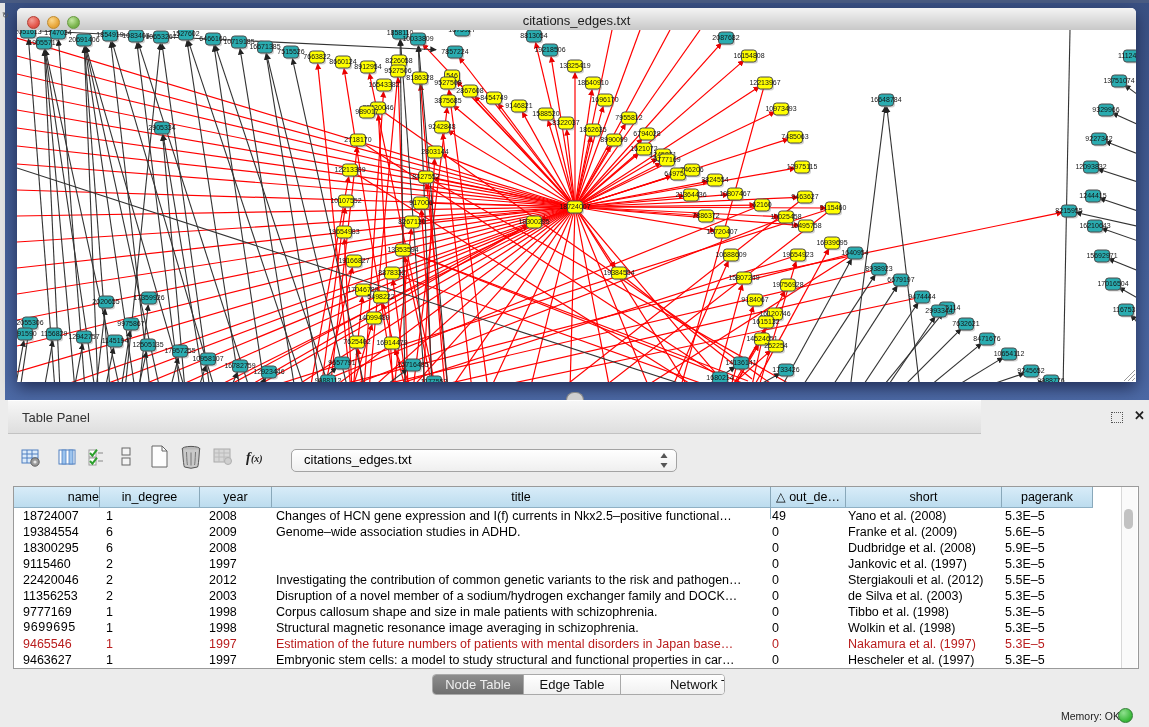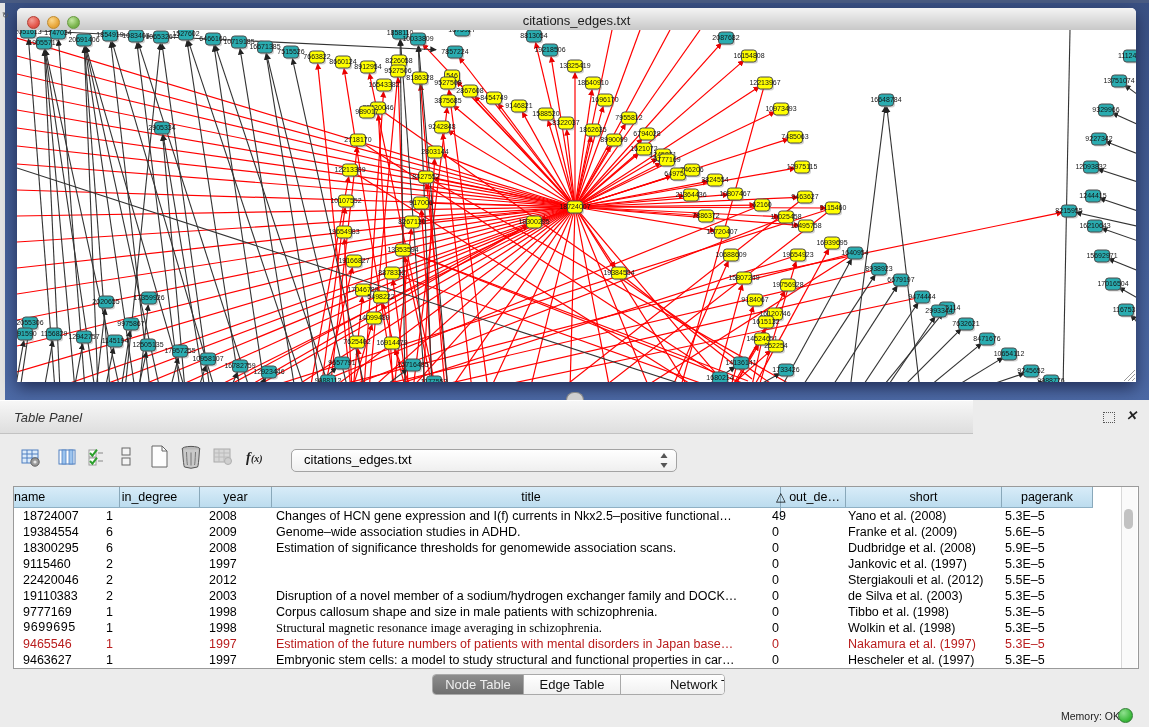--- a/index.html
+++ b/index.html
@@ -656,21 +656,21 @@
       <rect x="768.5" y="340" width="15" height="12" rx="3" fill="#ffff00" stroke="#4a4a4a" stroke-width="1"></rect>
       <text x="776" y="348.4" font-size="7" text-anchor="middle" fill="#151515" font-family="Liberation Sans, sans-serif">252254</text>
 <path d="M1124,381 L1135,370 M1128,381 L1135,374 M1132,381 L1135,378" stroke="#9a9a9a" stroke-width="1" fill="none"></path>
 </svg>
 </div>
 <div class="abs" style="left:2px;top:11px;width:4px;height:8px;font-size:8px;color:#555;">↻</div>
 
 <div class="abs" style="left:566px;top:392px;width:16px;height:8px;border-radius:8px 8px 0 0;background:#cfcfcf;border:1px solid #8a8a8a;border-bottom:none;"></div>
 
 <div class="abs" style="left:0;top:400px;width:1149px;height:327px;background:#ececec;"></div>
-<div class="abs" style="left:0;top:400px;width:973px;height:32px;background:linear-gradient(#f7f7f7,#dedede);border-top:1px solid #fff;border-bottom:1px solid #c2c2c2;font-style:italic;">
+<div class="abs" style="left:8px;top:400px;width:973px;height:32px;background:linear-gradient(#f7f7f7,#dedede);border-top:1px solid #fff;border-bottom:1px solid #c2c2c2;">
   <div class="abs" style="left:14px;top:9px;font-size:13px;color:#333;">Table Panel</div>
   <div class="abs" style="left:1103px;top:11px;width:10px;height:9px;border:1.5px dotted #555;"></div>
   <div class="abs" style="left:1126px;top:7px;font-size:13px;color:#222;font-weight:bold;">✕</div>
 </div>
 
 <div class="abs" style="left:0px;top:434px;width:1149px;height:52px;">
   <svg width="290" height="52" style="position:absolute;left:0;top:0;">
 
     <g transform="translate(22,16)">
       <rect x="0" y="0" width="16" height="13" fill="#dcebfa" stroke="#4f7fc0"></rect>
@@ -723,24 +723,24 @@
      <div class="abs" style="left:12px;top:2px;font-size:13px;color:#000;">citations_edges.txt</div>
      <svg width="12" height="18" style="position:absolute;right:6px;top:2px;">
         <path d="M6,1 L9.5,6 L2.5,6 Z" fill="#555"></path>
         <path d="M6,16 L9.5,11 L2.5,11 Z" fill="#555"></path>
       </svg>
   </div>
 </div>
 
 <div class="abs" style="left:13px;top:486px;width:1124px;height:181px;background:#fff;border:1px solid #9a9a9a;">
   <div class="abs" style="left:0;top:0;width:1079px;height:20px;background:linear-gradient(#d8ecf8,#bcdcee);border-bottom:1px solid #8fb0c4;">
-      <div style="position:absolute;left:0px;top:0;width:106px;height:20px;border-right:1px solid #89a8ba;box-sizing:border-box;text-align:left;line-height:20px;font-size:12.5px;color:#000;">name</div>
+      <div style="position:absolute;left:0px;top:0;width:86px;height:20px;border-right:1px solid #89a8ba;box-sizing:border-box;text-align:right;line-height:20px;font-size:12.5px;color:#000;">name</div>
       <div style="position:absolute;left:86px;top:0;width:100px;height:20px;border-right:1px solid #89a8ba;box-sizing:border-box;text-align:center;line-height:20px;font-size:12.5px;color:#000;">in_degree</div>
       <div style="position:absolute;left:186px;top:0;width:72px;height:20px;border-right:1px solid #89a8ba;box-sizing:border-box;text-align:center;line-height:20px;font-size:12.5px;color:#000;">year</div>
-      <div style="position:absolute;left:268px;top:0;width:499px;height:32px;border-right:1px solid #89a8ba;box-sizing:border-box;text-align:center;line-height:20px;font-size:12.5px;color:#000;">title</div>
+      <div style="position:absolute;left:258px;top:0;width:499px;height:32px;border-right:1px solid #89a8ba;box-sizing:border-box;text-align:center;line-height:20px;font-size:12.5px;color:#000;">title</div>
       <div style="position:absolute;left:757px;top:0;width:75px;height:20px;border-right:1px solid #89a8ba;box-sizing:border-box;text-align:center;line-height:20px;font-size:12.5px;color:#000;">△ out_de…</div>
       <div style="position:absolute;left:832px;top:0;width:156px;height:20px;border-right:1px solid #89a8ba;box-sizing:border-box;text-align:center;line-height:20px;font-size:12.5px;color:#000;">short</div>
       <div style="position:absolute;left:988px;top:0;width:91px;height:20px;border-right:1px solid #89a8ba;box-sizing:border-box;text-align:center;line-height:20px;font-size:12.5px;color:#000;">pagerank</div>
     </div>
   <div class="abs" style="left:0;top:21px;width:1124px;height:160px;overflow:hidden;">
       <div style="position:absolute;left:0;top:0px;width:100%;height:16px;font-size:12.5px;line-height:16px;color:#000;">
         <div style="position:absolute;left:9px;top:0;white-space:nowrap;">18724007</div>
         <div style="position:absolute;left:92px;top:0;white-space:nowrap;">1</div>
         <div style="position:absolute;left:195px;top:0;white-space:nowrap;">2008</div>
         <div style="position:absolute;left:262px;top:0;white-space:nowrap;">Changes of HCN gene expression and I(f) currents in Nkx2.5–positive functional…</div>
@@ -754,64 +754,64 @@
         <div style="position:absolute;left:195px;top:0;white-space:nowrap;">2009</div>
         <div style="position:absolute;left:262px;top:0;white-space:nowrap;">Genome–wide association studies in ADHD.</div>
         <div style="position:absolute;left:758px;top:0;white-space:nowrap;">0</div>
         <div style="position:absolute;left:834px;top:0;white-space:nowrap;text-align:center;">Franke et al. (2009)</div>
         <div style="position:absolute;left:991px;top:0;white-space:nowrap;">5.6E–5</div>
       </div>
 <div style="position:absolute;left:0;top:32px;width:100%;height:16px;font-size:12.5px;line-height:16px;color:#000;">
         <div style="position:absolute;left:9px;top:0;white-space:nowrap;">18300295</div>
         <div style="position:absolute;left:92px;top:0;white-space:nowrap;">6</div>
         <div style="position:absolute;left:195px;top:0;white-space:nowrap;">2008</div>
-        <div style="position:absolute;left:262px;top:0;white-space:nowrap;">Estimation of significance thresholds for genomewide association scans.</div>
         <div style="position:absolute;left:758px;top:0;white-space:nowrap;">0</div>
         <div style="position:absolute;left:834px;top:0;white-space:nowrap;">Dudbridge et al. (2008)</div>
         <div style="position:absolute;left:991px;top:0;white-space:nowrap;">5.9E–5</div>
       </div>
 <div style="position:absolute;left:0;top:48px;width:100%;height:16px;font-size:12.5px;line-height:16px;color:#000;">
         <div style="position:absolute;left:9px;top:0;white-space:nowrap;">9115460</div>
         <div style="position:absolute;left:92px;top:0;white-space:nowrap;">2</div>
         <div style="position:absolute;left:195px;top:0;white-space:nowrap;">1997</div>
         <div style="position:absolute;left:758px;top:0;white-space:nowrap;">0</div>
         <div style="position:absolute;left:834px;top:0;white-space:nowrap;">Jankovic et al. (1997)</div>
         <div style="position:absolute;left:991px;top:0;white-space:nowrap;">5.3E–5</div>
       </div>
 <div style="position:absolute;left:0;top:64px;width:100%;height:16px;font-size:12.5px;line-height:16px;color:#000;">
         <div style="position:absolute;left:9px;top:0;white-space:nowrap;">22420046</div>
         <div style="position:absolute;left:92px;top:0;white-space:nowrap;">2</div>
         <div style="position:absolute;left:195px;top:0;white-space:nowrap;">2012</div>
+        <div style="position:absolute;left:262px;top:0;white-space:nowrap;">Investigating the contribution of common genetic variants to the risk and pathogen…</div>
         <div style="position:absolute;left:758px;top:0;white-space:nowrap;">0</div>
         <div style="position:absolute;left:834px;top:0;white-space:nowrap;">Stergiakouli et al. (2012)</div>
         <div style="position:absolute;left:991px;top:0;white-space:nowrap;">5.5E–5</div>
       </div>
 <div style="position:absolute;left:0;top:80px;width:100%;height:16px;font-size:12.5px;line-height:16px;color:#000;">
-        <div style="position:absolute;left:9px;top:0;white-space:nowrap;">19110383</div>
+        <div style="position:absolute;left:9px;top:0;white-space:nowrap;">11356253</div>
         <div style="position:absolute;left:92px;top:0;white-space:nowrap;">2</div>
         <div style="position:absolute;left:195px;top:0;white-space:nowrap;">2003</div>
         <div style="position:absolute;left:262px;top:0;white-space:nowrap;">Disruption of a novel member of a sodium/hydrogen exchanger family and DOCK…</div>
         <div style="position:absolute;left:758px;top:0;white-space:nowrap;">0</div>
         <div style="position:absolute;left:834px;top:0;white-space:nowrap;">de Silva et al. (2003)</div>
         <div style="position:absolute;left:991px;top:0;white-space:nowrap;">5.3E–5</div>
       </div>
 <div style="position:absolute;left:0;top:96px;width:100%;height:16px;font-size:12.5px;line-height:16px;color:#000;">
         <div style="position:absolute;left:9px;top:0;white-space:nowrap;">9777169</div>
         <div style="position:absolute;left:92px;top:0;white-space:nowrap;">1</div>
         <div style="position:absolute;left:195px;top:0;white-space:nowrap;">1998</div>
         <div style="position:absolute;left:262px;top:0;white-space:nowrap;">Corpus callosum shape and size in male patients with schizophrenia.</div>
         <div style="position:absolute;left:758px;top:0;white-space:nowrap;">0</div>
         <div style="position:absolute;left:834px;top:0;white-space:nowrap;">Tibbo et al. (1998)</div>
         <div style="position:absolute;left:991px;top:0;white-space:nowrap;">5.3E–5</div>
       </div>
 <div style="position:absolute;left:0;top:112px;width:100%;height:16px;font-size:12.5px;line-height:16px;color:#000;">
         <div style="position:absolute;left:9px;top:0;white-space:nowrap;font-family:Liberation Mono, monospace;">9699695</div>
         <div style="position:absolute;left:92px;top:0;white-space:nowrap;">1</div>
         <div style="position:absolute;left:195px;top:0;white-space:nowrap;">1998</div>
-        <div style="position:absolute;left:262px;top:0;white-space:nowrap;font-family:Liberation Serif, serif;">Structural magnetic resonance image averaging in schizophrenia.</div>
+        <div style="position:absolute;left:262px;top:0;white-space:nowrap;">Structural magnetic resonance image averaging in schizophrenia.</div>
         <div style="position:absolute;left:758px;top:0;white-space:nowrap;">0</div>
         <div style="position:absolute;left:834px;top:0;white-space:nowrap;">Wolkin et al. (1998)</div>
         <div style="position:absolute;left:991px;top:0;white-space:nowrap;">5.3E–5</div>
       </div>
 <div style="position:absolute;left:0;top:128px;width:100%;height:16px;font-size:12.5px;line-height:16px;color:#b91c1c;">
         <div style="position:absolute;left:9px;top:0;white-space:nowrap;">9465546</div>
         <div style="position:absolute;left:92px;top:0;white-space:nowrap;">1</div>
         <div style="position:absolute;left:195px;top:0;white-space:nowrap;">1997</div>
         <div style="position:absolute;left:262px;top:0;white-space:nowrap;">Estimation of the future numbers of patients with mental disorders in Japan base…</div>
         <div style="position:absolute;left:758px;top:0;white-space:nowrap;">0</div>

